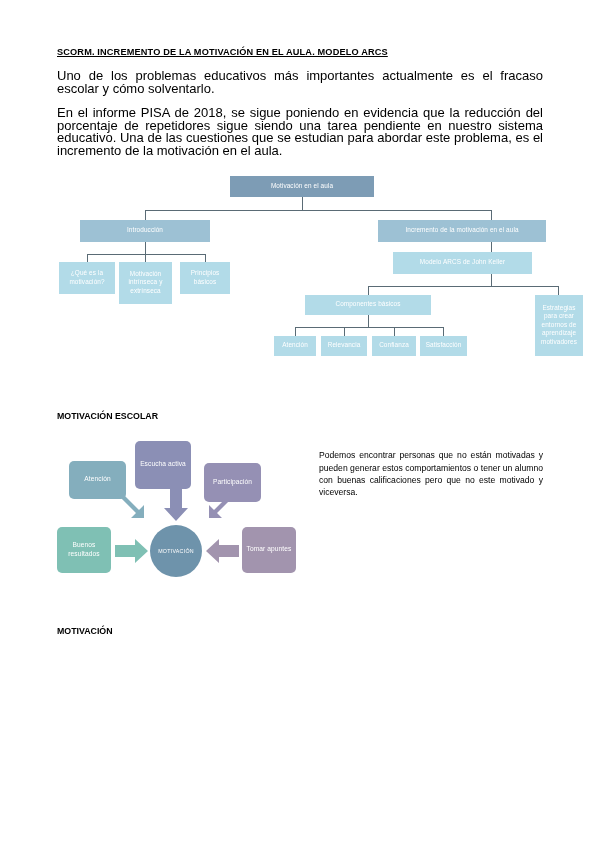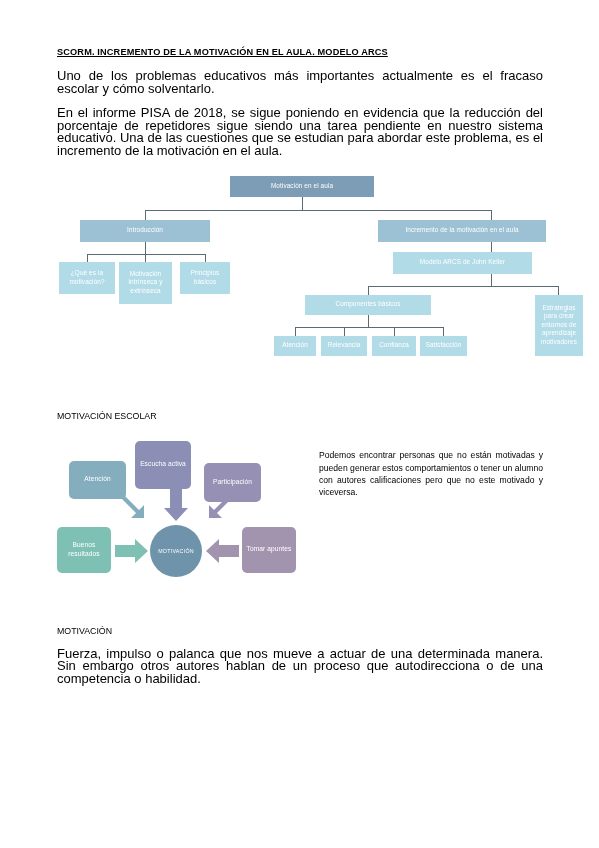--- a/index.html
+++ b/index.html
@@ -42,21 +42,21 @@
 
   p.body-text {
     font-size: 13px;
     line-height: 12.6px;
     margin: 0 0 12px 0;
     text-align: justify;
   }
 
   h2.section-head {
     font-size: 8.8px;
-    font-weight: normal;
+    font-weight: bold;
     margin: 0 0 11px 0;
     line-height: 12px;
   }
 
   
   .tree-wrap {
     position: relative;
     width: 486px;
     height: 212px;
     margin: 14px 0 26px 0;
@@ -229,22 +229,21 @@
 
         <div class="mbox" style="left:147px; top:30px; width:57px; height:39px; background:#9590b4;">Participación</div>
 
         <div class="mbox" style="left:0px; top:94px; width:54px; height:46px; background:#7fc0b4;">Buenos resultados</div>
 
         <div class="mbox" style="left:185px; top:94px; width:54px; height:46px; background:#a294ae;">Tomar apuntes</div>
 
         <div class="mcircle" style="left:93px; top:92px; width:52px; height:52px;">MOTIVACIÓN</div>
       </div>
 
-      <p class="side-text">Podemos encontrar personas que no están motivadas y pueden generar estos comportamientos o tener un alumno con autores calificaciones pero que no este motivado y viceversa.</p>
+      <p class="side-text">Podemos encontrar personas que no están motivadas y pueden generar estos comportamientos o tener un alumno con buenas calificaciones pero que no este motivado y viceversa.</p>
     </div>
 
     <h2 class="section-head">MOTIVACIÓN</h2>
 
-    <p class="body-text">Fuerza, impulso o palanca que nos mueve a actuar de una determinada manera. Sin embargo otros autores hablan de un proceso que autodirecciona o de una competencia o habilidad.</p>
 
 
   </div>
 </div>
 
 </body></html>

